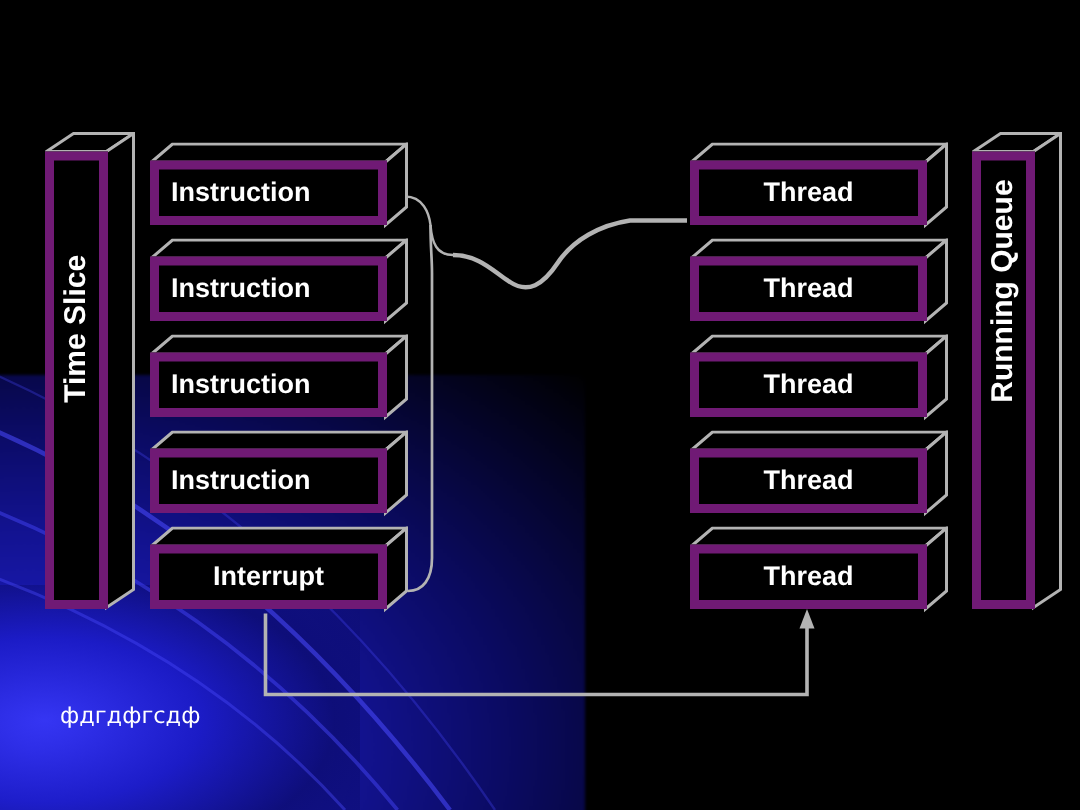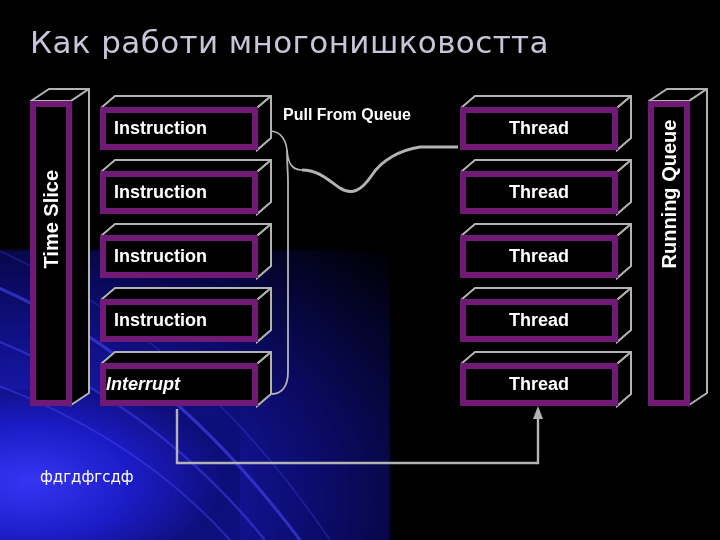--- a/index.html
+++ b/index.html
@@ -112,21 +112,20 @@
 
   <svg id="bg-arcs" width="720" height="540">
     <g fill="none" stroke="#4a4aff" stroke-opacity="0.55">
       <path d="M -120 250 Q 120 300 300 540" stroke-width="3"></path>
       <path d="M -140 300 Q 110 350 265 540" stroke-width="2.5" stroke-opacity="0.45"></path>
       <path d="M -150 345 Q 95 390 230 540" stroke-width="2" stroke-opacity="0.4"></path>
       <path d="M -160 200 Q 140 260 330 540" stroke-width="1.6" stroke-opacity="0.3"></path>
     </g>
   </svg>
 
-  <div id="title">Как работи многонишковостта</div>
 
   <div class="box3d pillar" style="left:30px; top:88px; width:60px; height:330px;">
     <svg class="top" width="60" height="330">
       <polygon points="1,13 19,1 59,1 41,13" fill="#000" stroke="#b3b3b3" stroke-width="2"></polygon>
       <polygon points="41,13 59,1 59,305 41,317" fill="#000" stroke="#b3b3b3" stroke-width="2"></polygon>
     </svg>
     <div class="front" style="width:42px; height:305px; top:13px;">
       <span class="vert lbl">Time Slice</span>
     </div>
   </div>
@@ -170,21 +169,21 @@
       <span class="lbl">Instruction</span>
     </div>
   </div>
 
   <div class="box3d slab center" style="left:100px; top:351px; width:172px; height:58px;">
     <svg class="top" width="172" height="58">
       <polygon points="1,13 15,1 171,1 157,13" fill="#000" stroke="#b3b3b3" stroke-width="2"></polygon>
       <polygon points="157,13 171,1 171,43 157,55" fill="#000" stroke="#b3b3b3" stroke-width="2"></polygon>
     </svg>
     <div class="front" style="width:158px; height:43px;">
-      <span class="lbl" style="text-align:left;font-style:italic;">Interrupt</span>
+      <span class="lbl" style="text-align:center;">Interrupt</span>
     </div>
   </div>
 
   <div class="box3d slab center" style="left:460px; top:95px; width:172px; height:58px;">
     <svg class="top" width="172" height="58">
       <polygon points="1,13 15,1 171,1 157,13" fill="#000" stroke="#b3b3b3" stroke-width="2"></polygon>
       <polygon points="157,13 171,1 171,43 157,55" fill="#000" stroke="#b3b3b3" stroke-width="2"></polygon>
     </svg>
     <div class="front" style="width:158px; height:43px;">
       <span class="lbl" style="text-align:center;">Thread</span>
@@ -250,17 +249,16 @@
       <path d="M 287 150 C 287 165 288 172 288 182 L 288 372
                C 288 386 282 394 272 394" stroke-width="1.8"></path>
     </g>
 
     <g fill="none" stroke="#b3b3b3" stroke-width="2.4">
       <path d="M 177 409 L 177 463 L 538 463 L 538 417"></path>
     </g>
     <polygon points="538,406 533,419 543,419" fill="#b3b3b3" stroke="none"></polygon>
   </svg>
 
-  <div class="flabel" id="lbl-pull">Pull From Queue</div>
 
   <div id="footnote">фдгдфгсдф</div>
 
 </div>
 
 </body></html>

